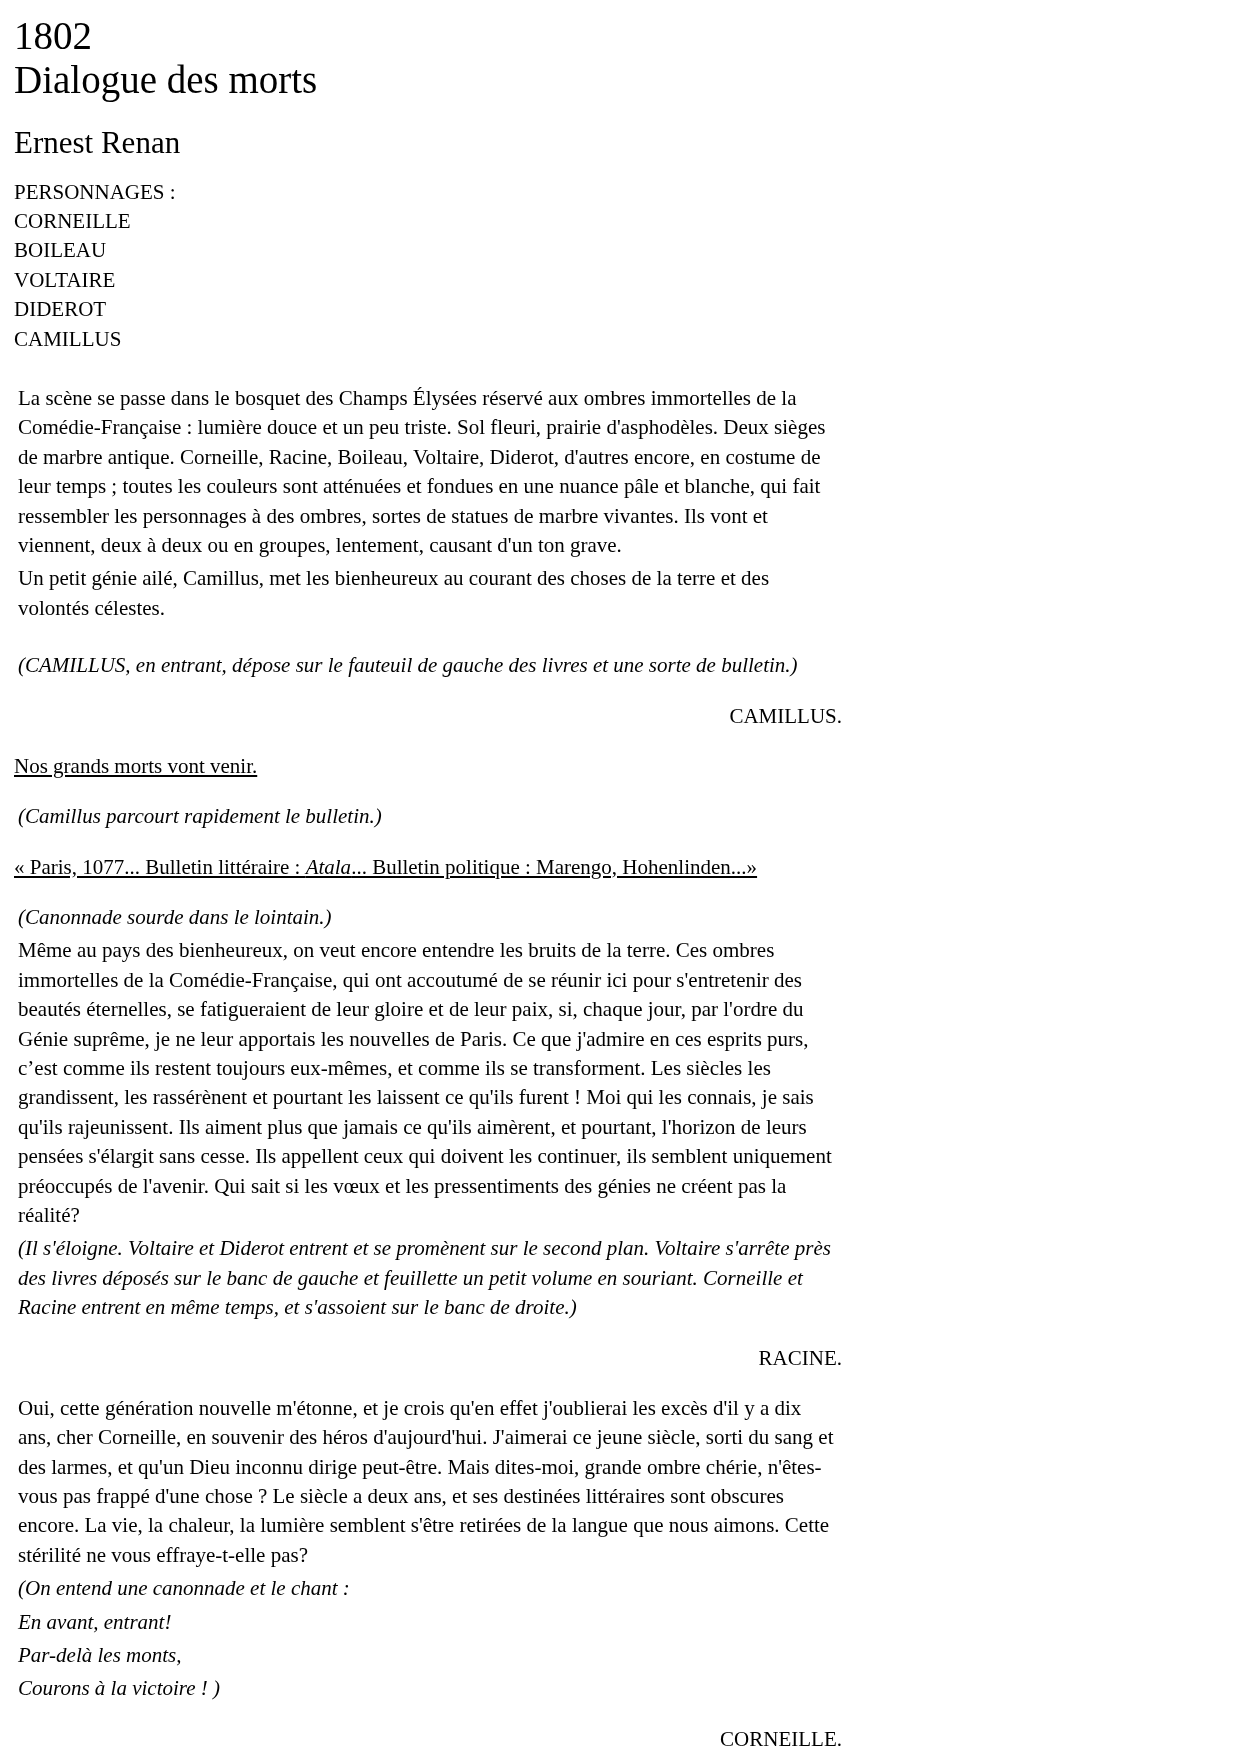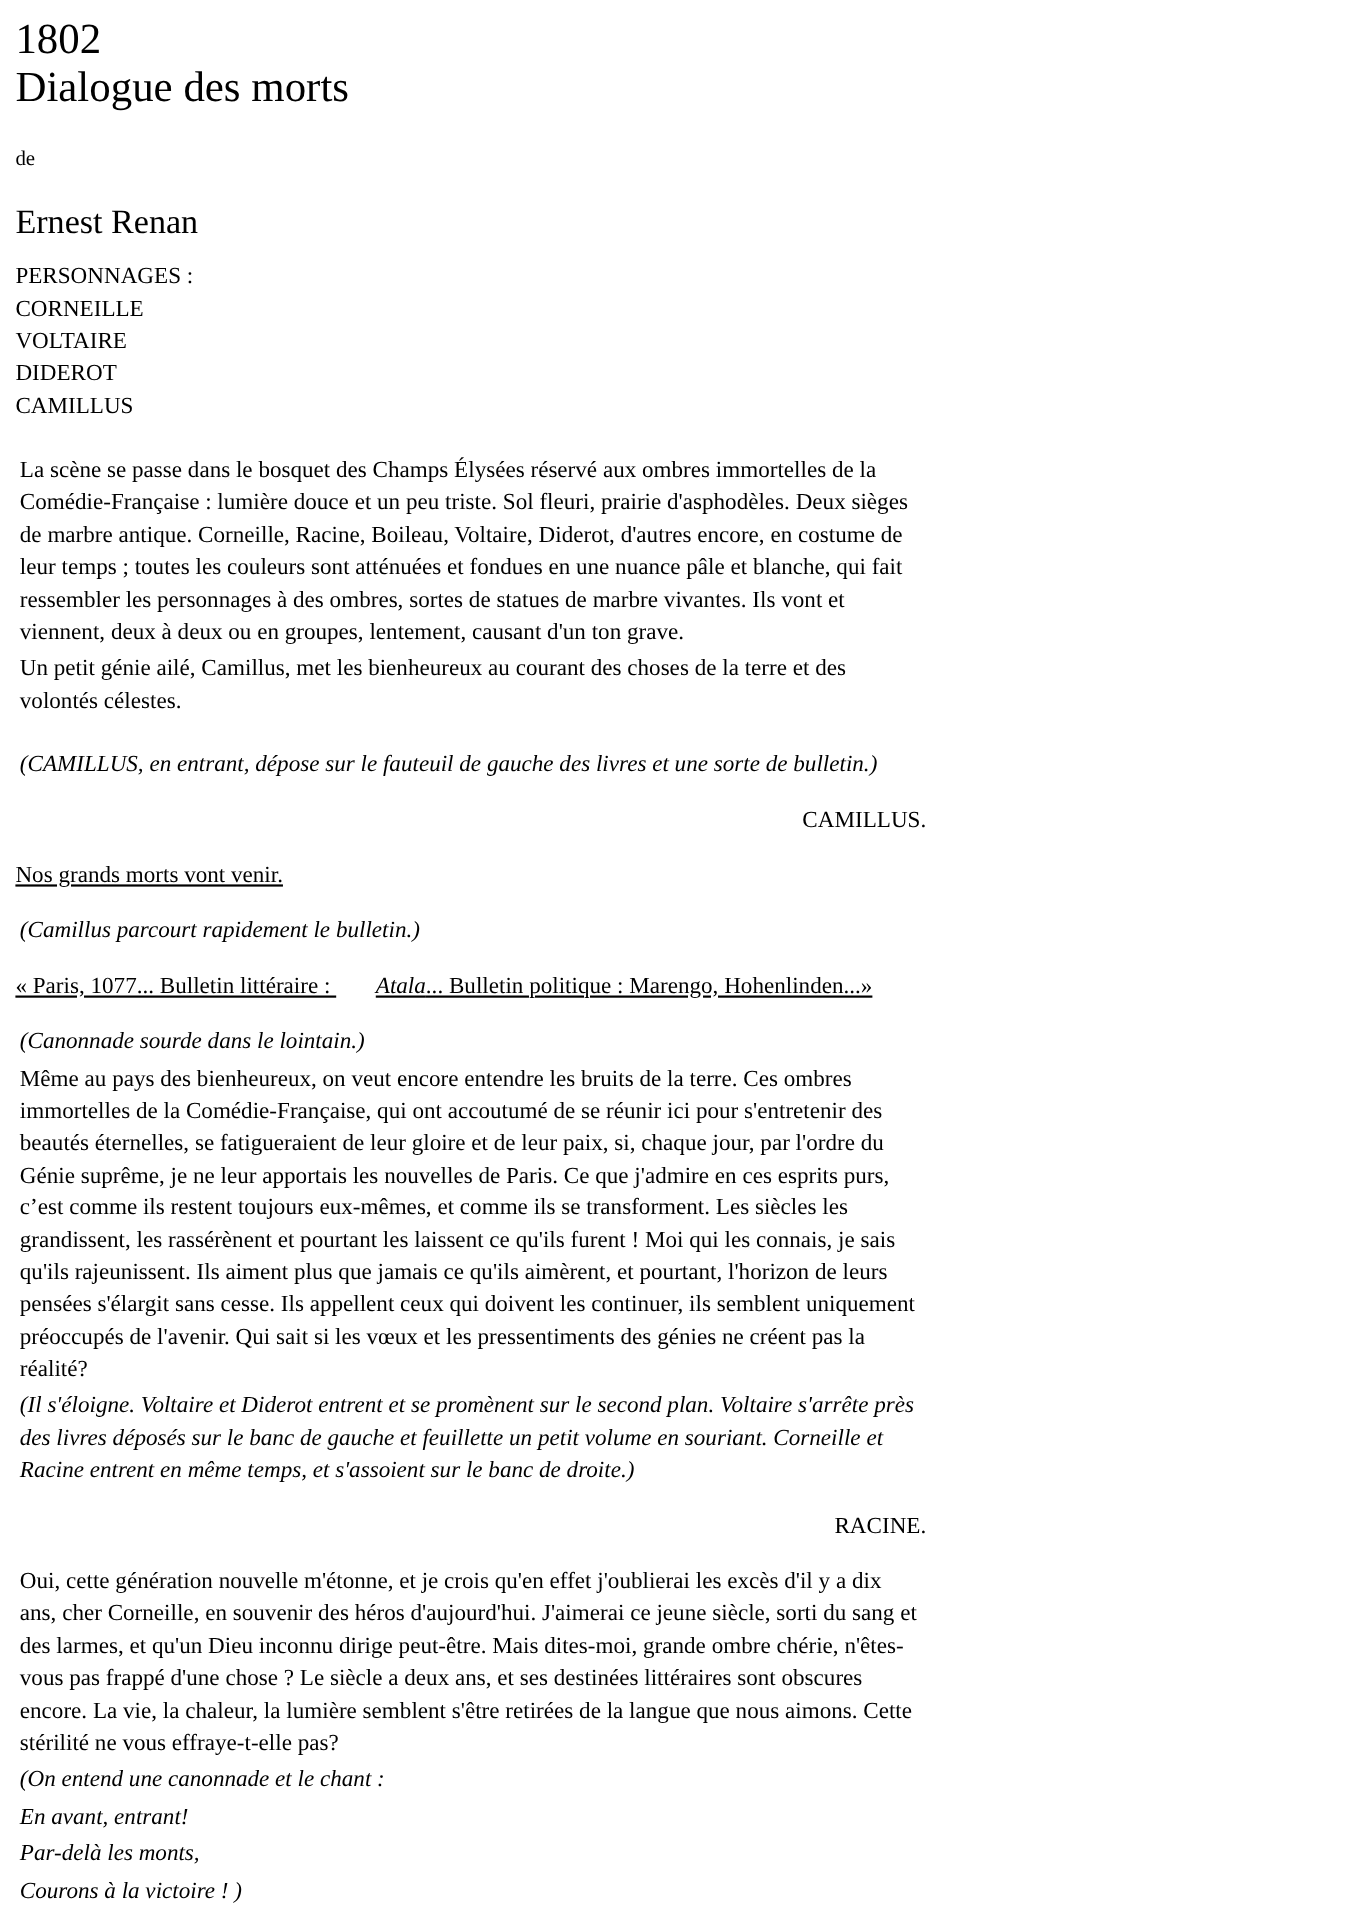--- a/index.html
+++ b/index.html
@@ -64,37 +64,37 @@
   .speaker {
     font-size: 21px;
     line-height: 1.40;
     text-align: right;
   }
   .line {
     font-size: 21px;
     line-height: 1.40;
     text-decoration: underline;
   }
-  em.work { font-style: italic; margin-left: 36px; }
+  em.work { font-style: italic; }
 </style>
 </head>
 <body>
 
 <div class="page">
 
   <h1 class="title-year">1802</h1>
   <h1 class="title-main">Dialogue des morts</h1>
 
-  <p class="byline-label">de</p>
 
   <h2 class="author">Ernest Renan</h2>
 
   <div class="cast">
     <div>PERSONNAGES :</div>
     <div>CORNEILLE</div>
+    <div>BOILEAU</div>
     <div>VOLTAIRE</div>
     <div>DIDEROT</div>
     <div>CAMILLUS</div>
   </div>
 
   <div class="spacer-md"></div>
 
   <p class="para">La scène se passe dans le bosquet des Champs Élysées réservé aux ombres immortelles de la Comédie-Française : lumière douce et un peu triste. Sol fleuri, prairie d'asphodèles. Deux sièges de marbre antique. Corneille, Racine, Boileau, Voltaire, Diderot, d'autres encore, en costume de leur temps ; toutes les couleurs sont atténuées et fondues en une nuance pâle et blanche, qui fait ressembler les personnages à des ombres, sortes de statues de marbre vivantes. Ils vont et viennent, deux à deux ou en groupes, lentement, causant d'un ton grave.</p>
   <p class="para">Un petit génie ailé, Camillus, met les bienheureux au courant des choses de la terre et des volontés célestes.</p>
 

